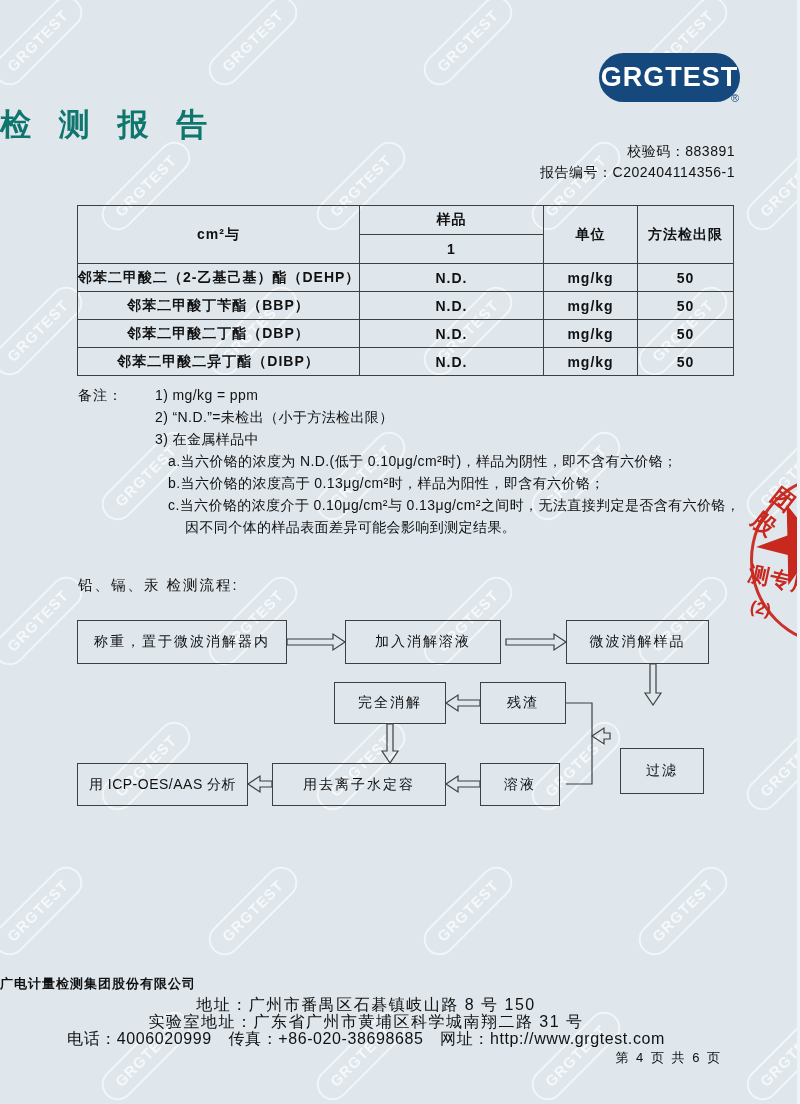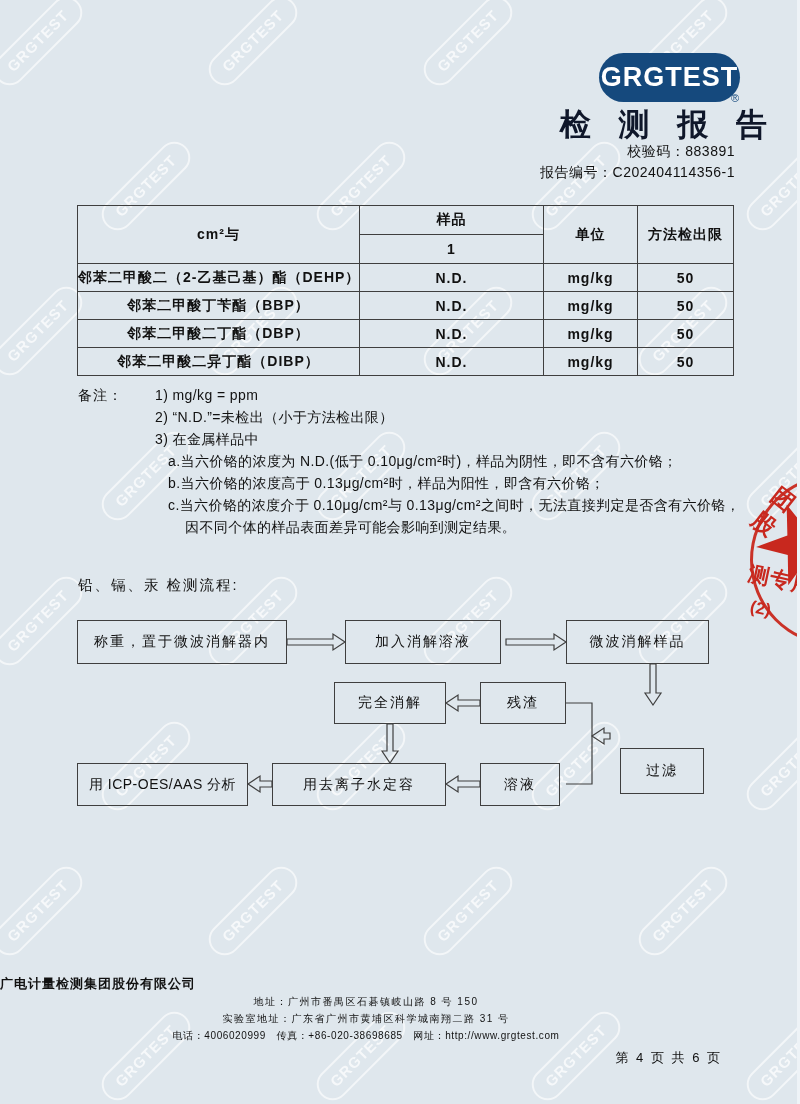--- a/index.html
+++ b/index.html
@@ -21,23 +21,23 @@
   
   .logo{
     position:absolute; left:599px; top:53px; width:141px; height:49px;
     background:#15497d; border-radius:25px;
     display:flex; align-items:center; justify-content:center;
   }
   .logo span{color:#ffffff; font-weight:bold; font-size:27px; letter-spacing:1px;}
   .logo-r{position:absolute; left:731px; top:92px; font-size:11px; color:#15497d;}
   
   .title{
-    position:absolute; left:0; top:104px; width:760px; text-align:right;
+    position:absolute; left:0; top:104px; width:760px; text-align:left;
     font-family:"Liberation Serif", serif; font-weight:bold; font-size:31px;
-    letter-spacing:10px; color:#0f172a;padding-left:17px;
+    letter-spacing:10px; color:#0f766e;
   }
   .hinfo{
     position:absolute; right:65px; top:141px; text-align:right;
     font-size:14px; line-height:21px; letter-spacing:0.5px;
   }
   
   table.rpt{
     position:absolute; left:77px; top:205px; width:656px;
     border-collapse:collapse; table-layout:fixed; font-size:14px; color:#111;
   }
@@ -57,21 +57,21 @@
   .flow-label{position:absolute; left:78px; top:576px; font-size:14.5px; letter-spacing:2px;}
   .flow{position:absolute; left:0; top:600px; width:760px; height:215px;}
   .flow svg{position:absolute; left:0; top:0;}
   .fbox{
     position:absolute; box-sizing:border-box; border:1px solid #3f3f3f;
     display:flex; align-items:center; justify-content:center;
     font-size:14px; letter-spacing:2px; color:#111; white-space:nowrap;
   }
   
   .f-company{position:absolute; left:0; top:975px; width:800px; text-align:left; font-size:13px; font-weight:bold; letter-spacing:1px;}
-  .f-line{position:absolute; left:0; width:732px; text-align:center; font-size:10px; letter-spacing:1.5px;}
+  .f-line{position:absolute; left:0; width:732px; text-align:center; font-size:16px; letter-spacing:1.5px;}
   .f-addr{top:995px;} .f-lab{top:1012px;} .f-contact{top:1029px; letter-spacing:0.6px;}
   .pagenum{position:absolute; right:78px; top:1049px; font-size:13px; letter-spacing:2px;}
   
   .stamp{position:absolute; left:744px; top:466px; width:56px; height:190px; z-index:2; color:#c8281e;}
   .stamp-circle{
     position:absolute; left:6px; top:8px; width:170px; height:172px;
     border:3px solid #c8281e; border-radius:50%; box-sizing:border-box; opacity:0.95;
   }
   .stamp-star{
     position:absolute; left:12px; top:36px; width:90px; height:84px; background:#c8281e;

